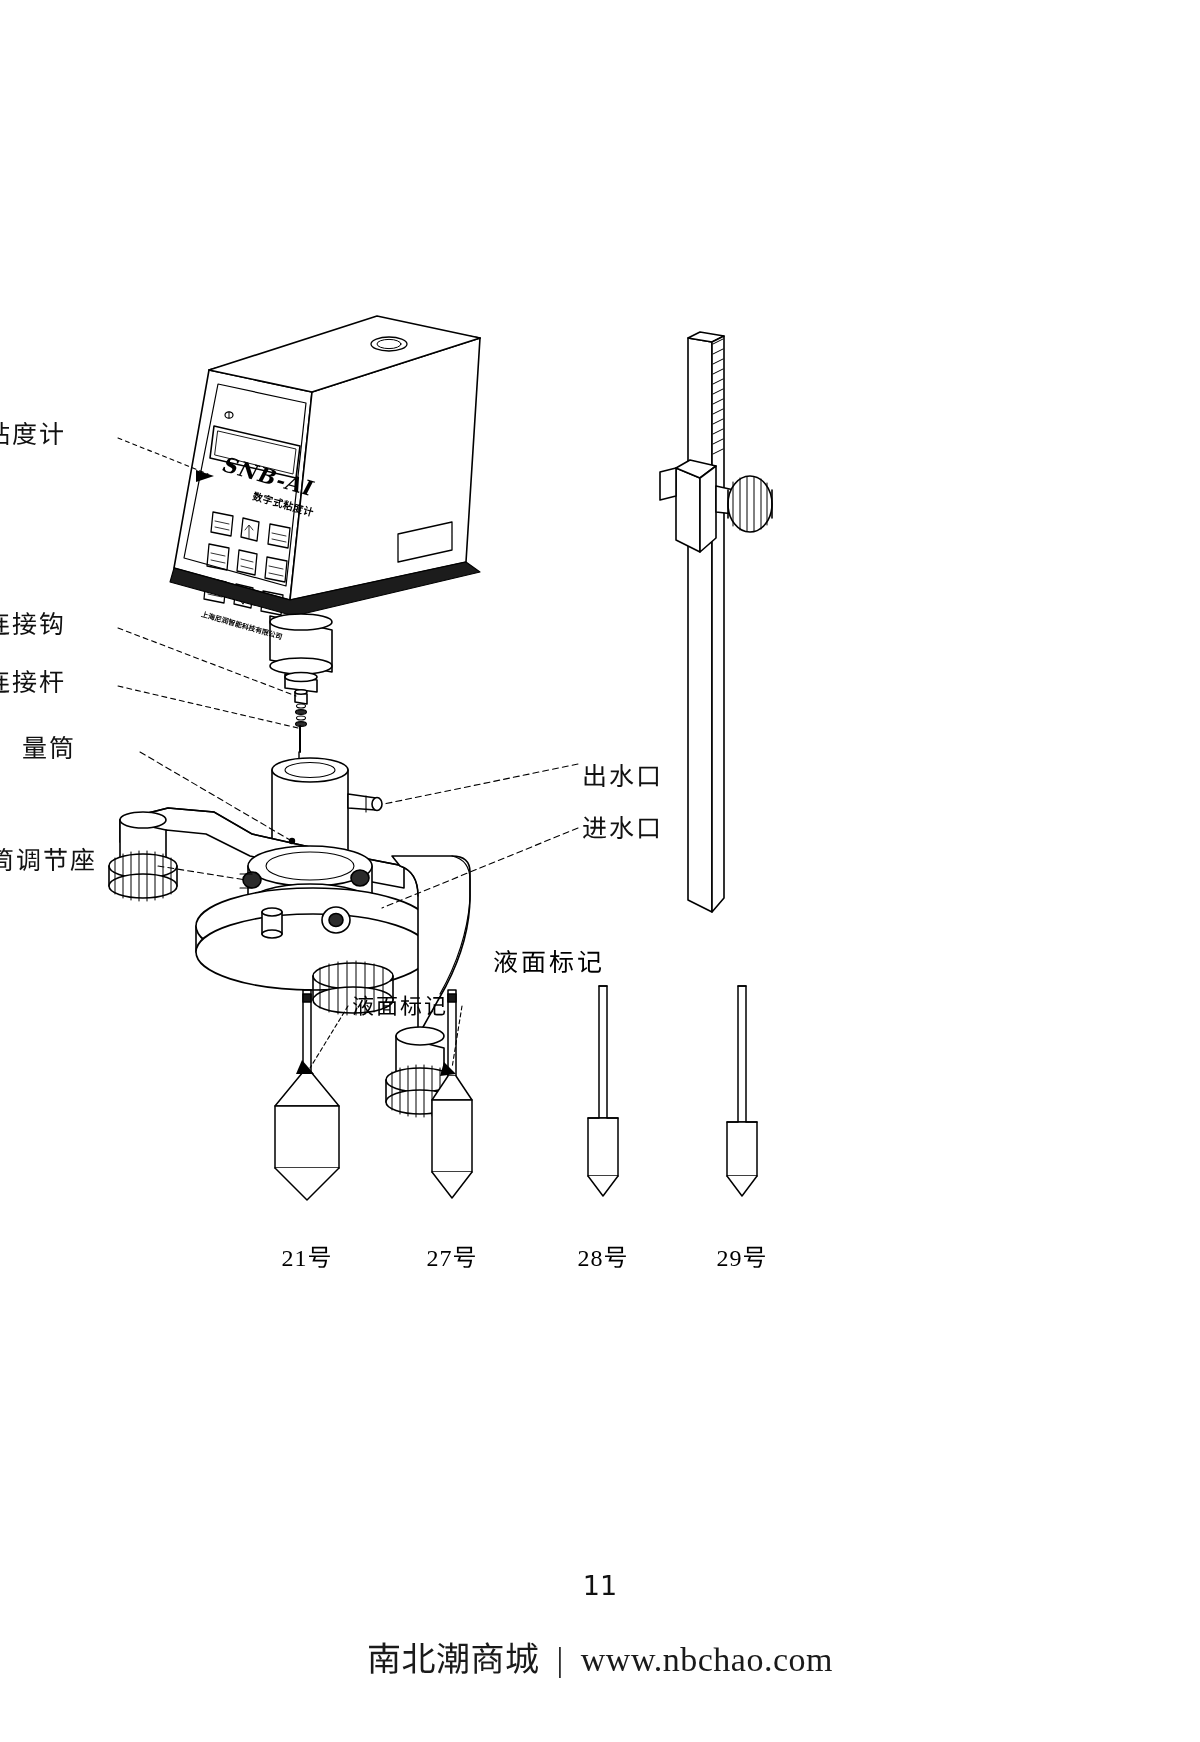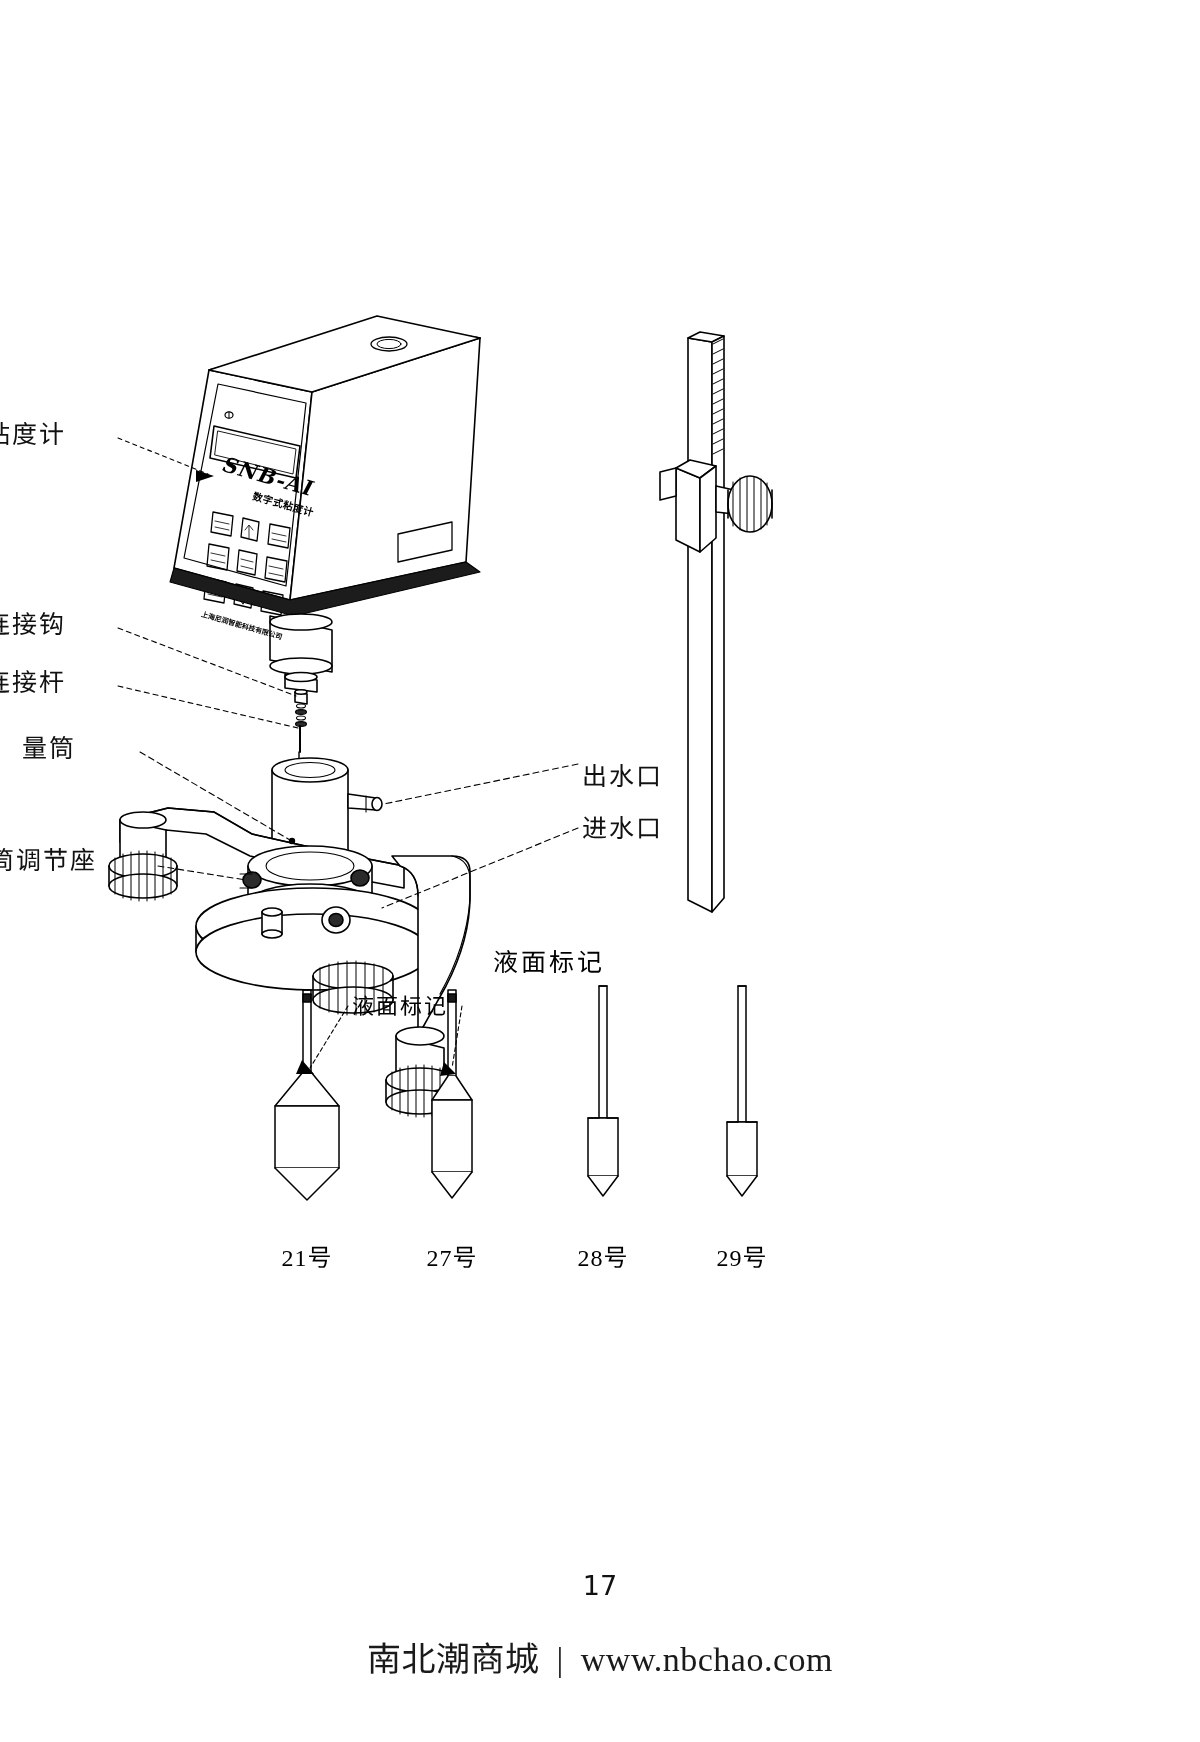--- a/index.html
+++ b/index.html
@@ -461,21 +461,21 @@
 
     <div class="liquid-mark" style="left:352px; top:688px;">液面标记</div>
 
     <div class="rotor-label" style="left:267px; top:930px; width:80px;">21号</div>
     <div class="rotor-label" style="left:412px; top:930px; width:80px;">27号</div>
     <div class="rotor-label" style="left:563px; top:930px; width:80px;">28号</div>
     <div class="rotor-label" style="left:702px; top:930px; width:80px;">29号</div>
   </div>
 
 
-  <div id="page-number">17</div>
+  <div id="page-number">11</div>
 
   <div id="footer">
     <span>南北潮商城</span>
     <span class="sep">|</span>
     <span>www.nbchao.com</span>
   </div>
 
 </div>
 
 </body></html>

